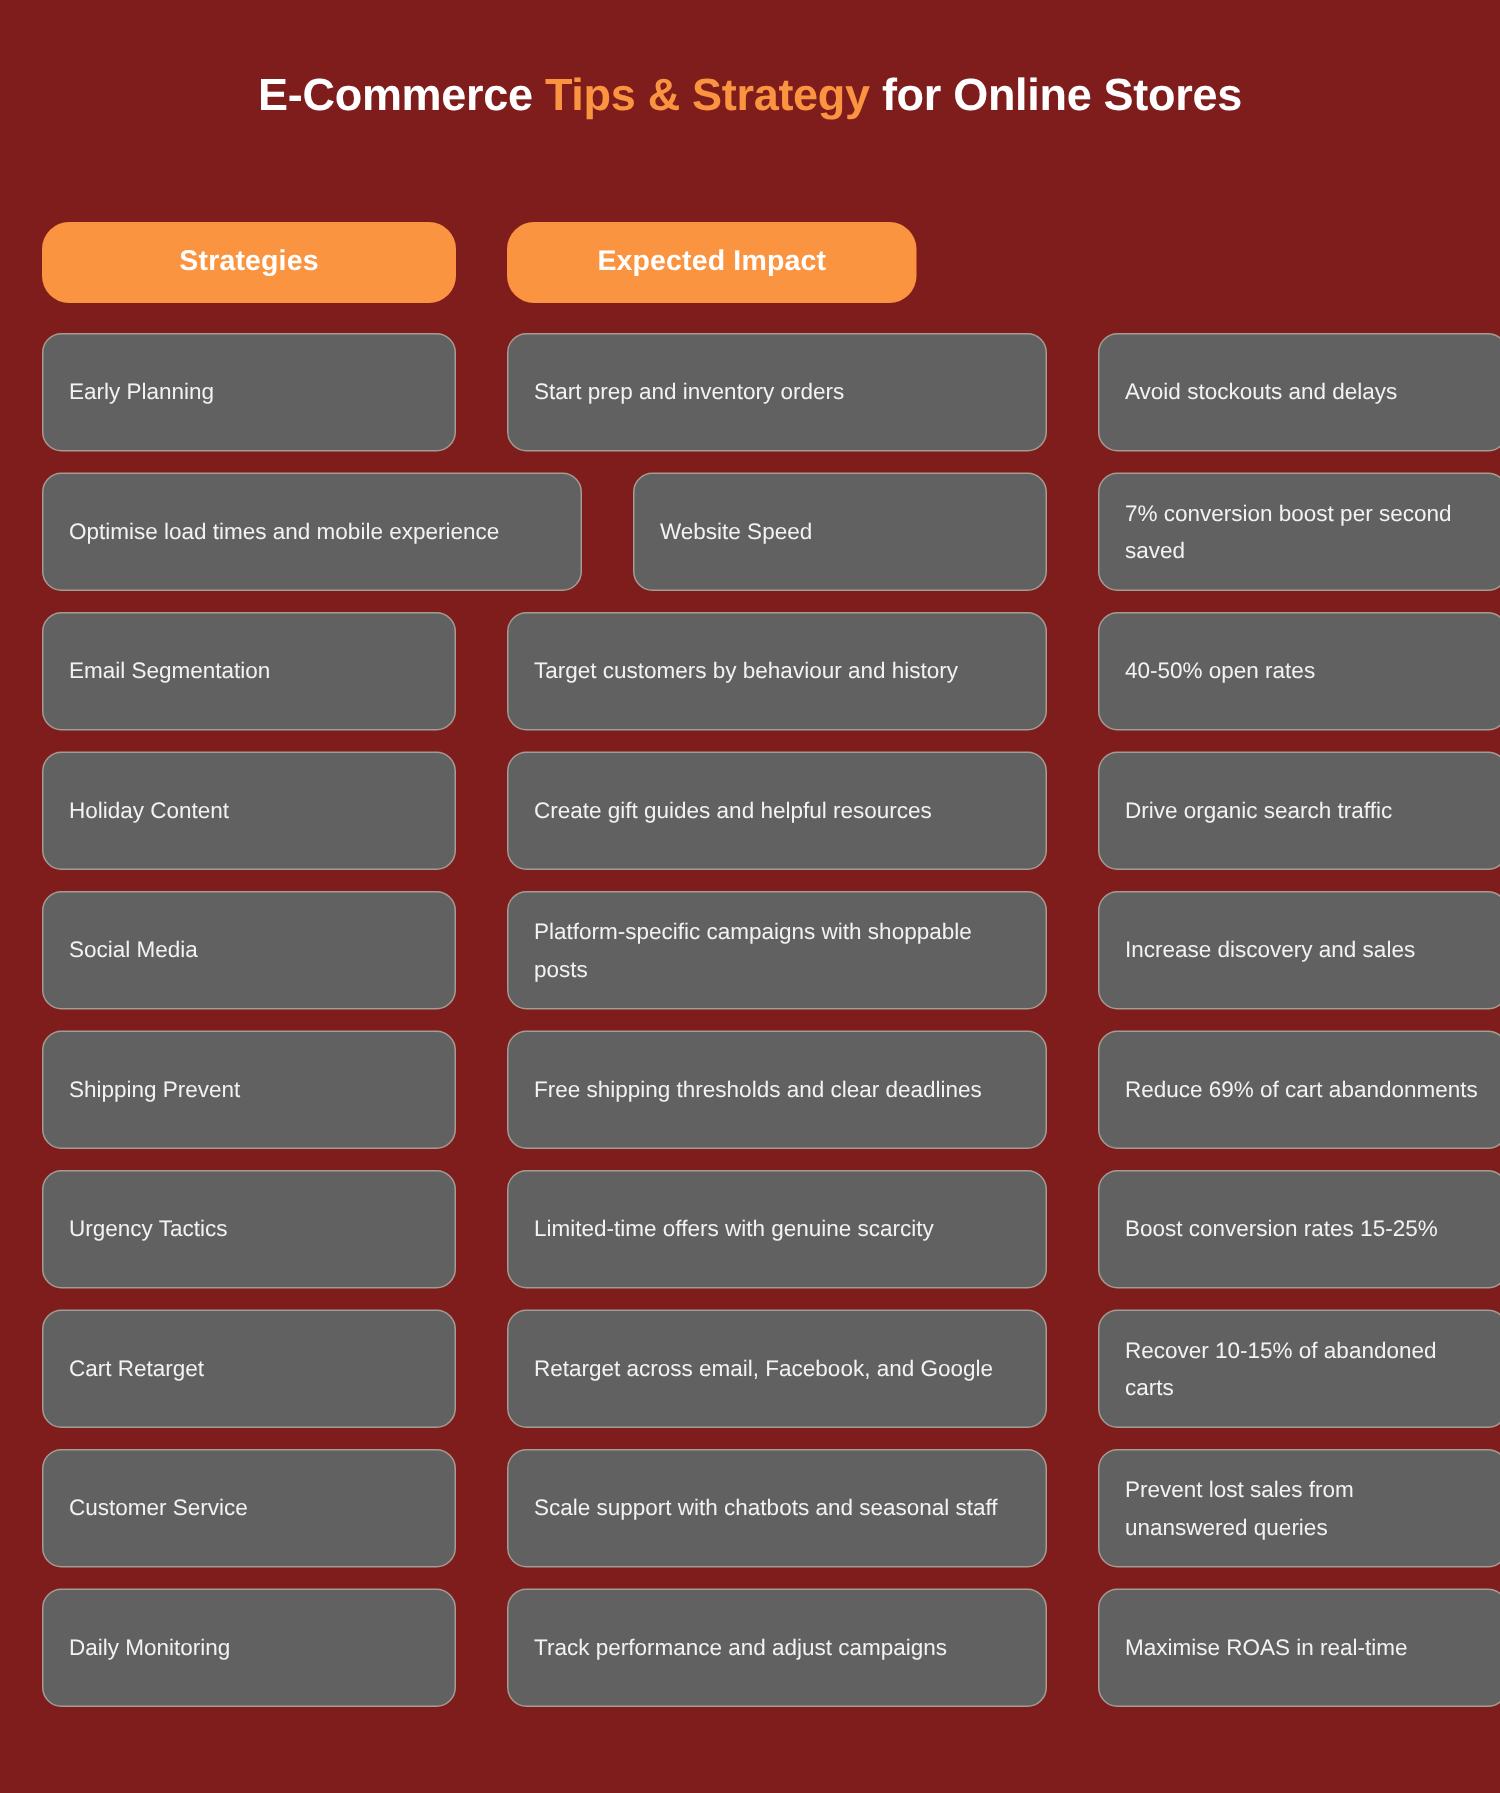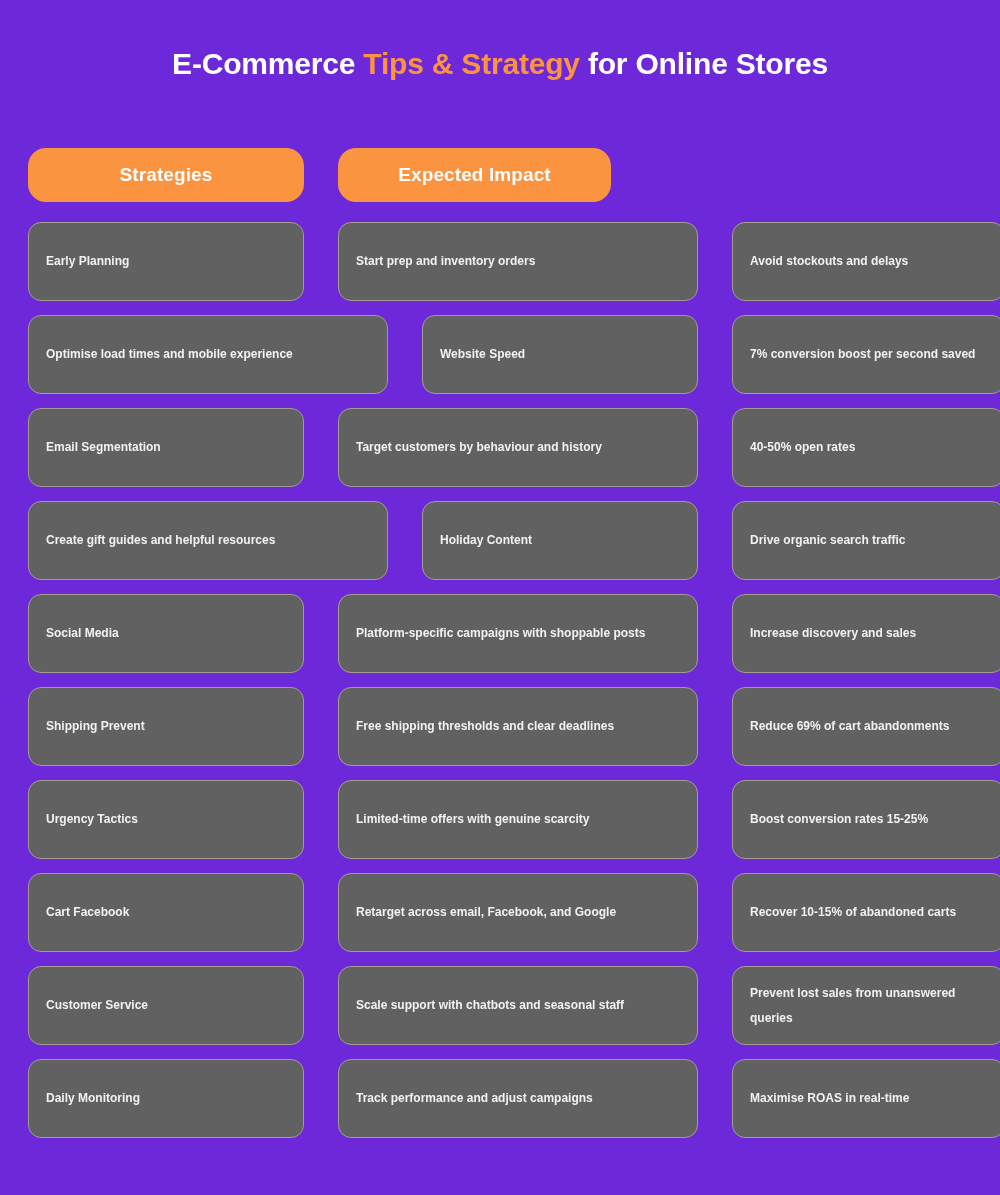--- a/index.html
+++ b/index.html
@@ -13,21 +13,21 @@
 
   body {
     font-family: "Liberation Sans", sans-serif;
     -webkit-font-smoothing: antialiased;
   }
 
   .infographic {
     position: relative;
     width: 1000px;
     height: 1195px;
-    background: #6d28d9;
+    background: #7f1d1d;
   }
 
   
   .title-bar {
     position: absolute;
     top: 44px;
     left: 0;
     width: 1000px;
     text-align: center;
   }
@@ -88,22 +88,22 @@
     height: 79px;
     background: #616161;
     border: 1px solid #a49c92;
     border-radius: 13px;
     display: flex;
     align-items: center;
     padding: 8px 16px 8px 17px;
   }
 
   .cell span {
-    font-size: 12px;
-    font-weight: 700;
+    font-size: 15px;
+    font-weight: 400;
     color: #f2f2f2;
     line-height: 25px;
   }
 </style>
 </head>
 <body>
 
 <div class="infographic">
 
   <div class="title-bar">
@@ -151,26 +151,26 @@
         </div>
       <div class="cell col-1">
           <span>Target customers by behaviour and history</span>
         </div>
       <div class="cell col-2">
           <span>40-50% open rates</span>
         </div>
     </div>
 
     <div class="row">
+      <div class="cell col-0">
+          <span>Holiday Content</span>
+        </div>
       <div class="cell col-1">
           <span>Create gift guides and helpful resources</span>
         </div>
-      <div class="cell col-0">
-          <span>Holiday Content</span>
-        </div>
       <div class="cell col-2">
           <span>Drive organic search traffic</span>
         </div>
     </div>
 
     <div class="row">
       <div class="cell col-0">
           <span>Social Media</span>
         </div>
       <div class="cell col-1">
@@ -200,21 +200,21 @@
       <div class="cell col-1">
           <span>Limited-time offers with genuine scarcity</span>
         </div>
       <div class="cell col-2">
           <span>Boost conversion rates 15-25%</span>
         </div>
     </div>
 
     <div class="row">
       <div class="cell col-0">
-          <span>Cart Facebook</span>
+          <span>Cart Retarget</span>
         </div>
       <div class="cell col-1">
           <span>Retarget across email, Facebook, and Google</span>
         </div>
       <div class="cell col-2">
           <span>Recover 10-15% of abandoned carts</span>
         </div>
     </div>
 
     <div class="row">

